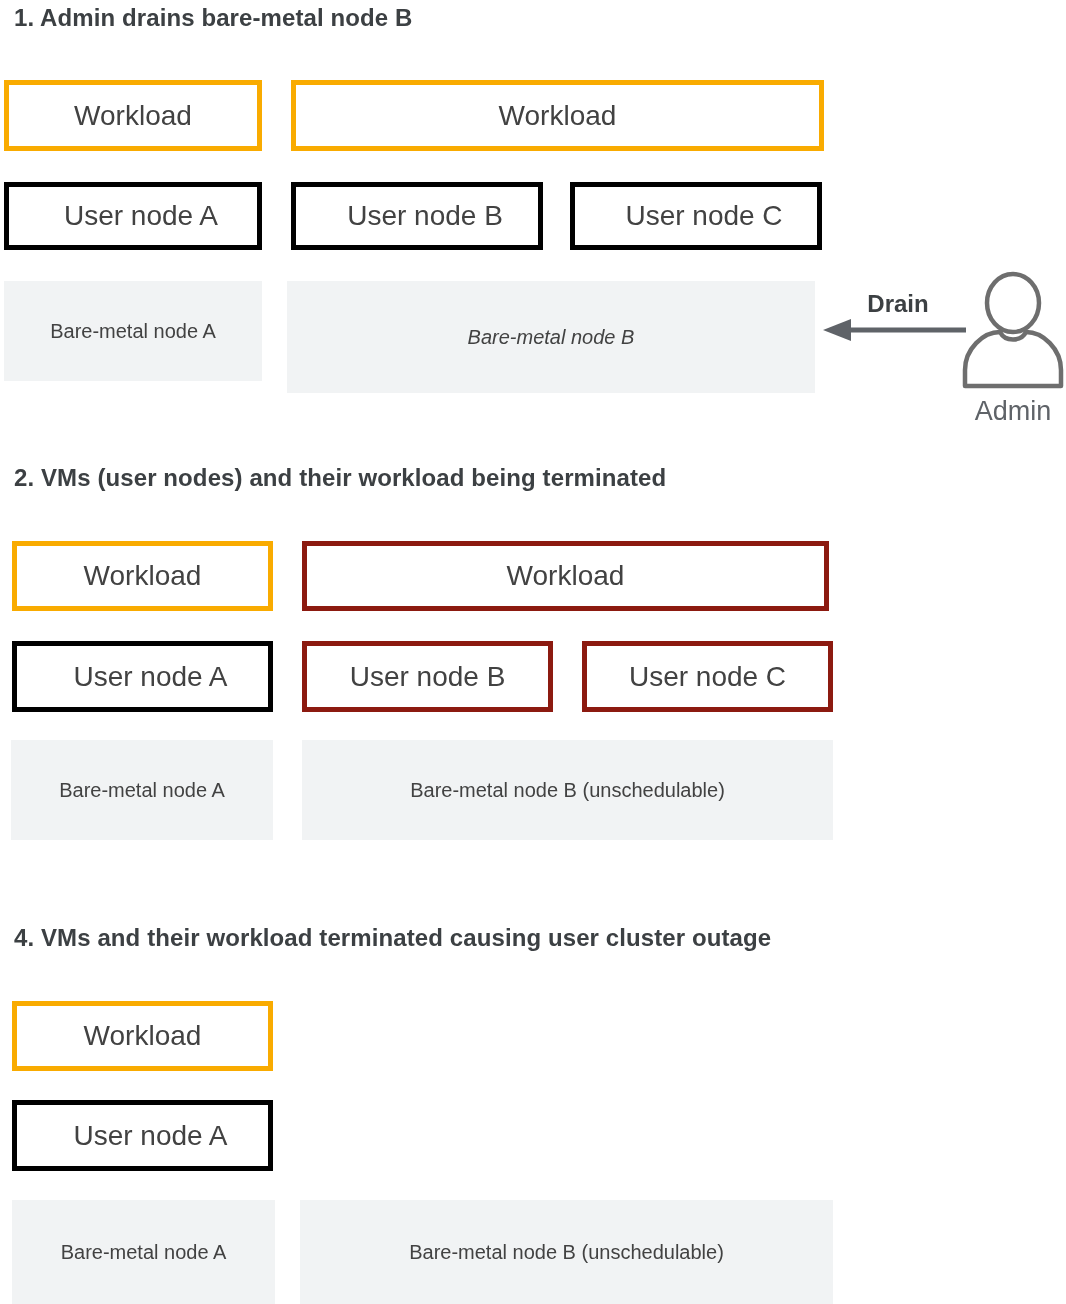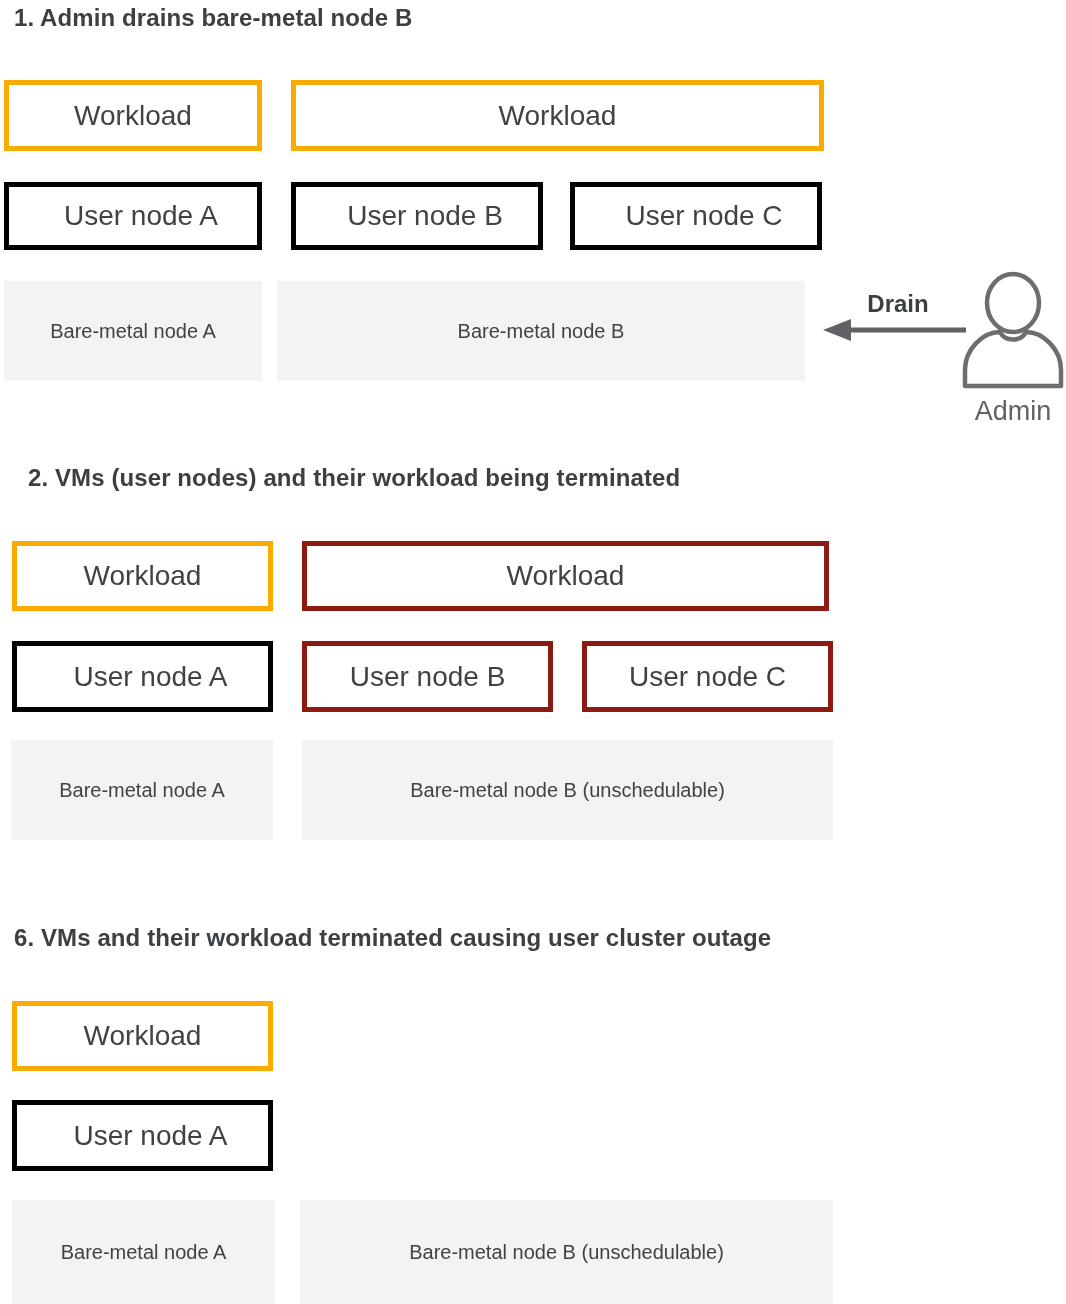--- a/index.html
+++ b/index.html
@@ -71,53 +71,53 @@
   <div class="box workload" style="left:291px; top:80px; width:533px; height:71px;">Workload</div>
 
   <div class="box usernode" style="left:4px; top:182px; width:258px; height:68px;">User node A</div>
 
   <div class="box usernode" style="left:291px; top:182px; width:252px; height:68px;">User node B</div>
 
   <div class="box usernode" style="left:570px; top:182px; width:252px; height:68px;">User node C</div>
 
   <div class="box baremetal" style="left:4px; top:281px; width:258px; height:100px;">Bare-metal node A</div>
 
-  <div class="box baremetal" style="left:277px; top:281px; width:528px; height:100px;">Bare-metal node B</div>
+  <div class="box baremetal" style="left:287px; top:281px; width:528px; height:112px;font-style:italic;">Bare-metal node B</div>
 
   <div class="drain-label" style="left:828px; top:274px; width:140px;margin-top:16px;">Drain</div>
 
   <svg class="abs-svg" style="left:820px; top:316px;" width="146" height="28" viewBox="0 0 146 28">
     <line x1="146" y1="14" x2="22" y2="14" stroke="#5F6368" stroke-width="5"></line>
     <polygon points="3,14 31,3 31,25" fill="#5F6368"></polygon>
   </svg>
 
   <svg class="abs-svg" style="left:960px; top:268px;" width="106" height="122" viewBox="0 0 106 122">
     <ellipse cx="53" cy="35" rx="26" ry="29" fill="none" stroke="#6E6E6E" stroke-width="4.5"></ellipse>
     <path d="M5 118 L5 102 C5 81 23 64 40 64 C45 74 61 74 66 64 C83 64 101 81 101 102 L101 118 Z" fill="none" stroke="#6E6E6E" stroke-width="4.5" stroke-linejoin="round"></path>
   </svg>
 
   <div class="admin-label" style="left:956px; top:396px; width:114px;">Admin</div>
 
-  <div class="section-title" style="left:28px; top:464px;">2. VMs (user nodes) and their workload being terminated</div>
+  <div class="section-title" style="left:14px; top:464px;">2. VMs (user nodes) and their workload being terminated</div>
 
   <div class="box workload" style="left:12px; top:541px; width:261px; height:70px;">Workload</div>
 
   <div class="box terminated" style="left:302px; top:541px; width:527px; height:70px;">Workload</div>
 
   <div class="box usernode" style="left:12px; top:641px; width:261px; height:71px;">User node A</div>
 
   <div class="box terminated" style="left:302px; top:641px; width:251px; height:71px;">User node B</div>
 
   <div class="box terminated" style="left:582px; top:641px; width:251px; height:71px;">User node C</div>
 
   <div class="box baremetal" style="left:11px; top:740px; width:262px; height:100px;">Bare-metal node A</div>
 
   <div class="box baremetal" style="left:302px; top:740px; width:531px; height:100px;">Bare-metal node B (unschedulable)</div>
 
-  <div class="section-title" style="left:14px; top:924px;">6. VMs and their workload terminated causing user cluster outage</div>
+  <div class="section-title" style="left:14px; top:924px;">4. VMs and their workload terminated causing user cluster outage</div>
 
   <div class="box workload" style="left:12px; top:1001px; width:261px; height:70px;">Workload</div>
 
   <div class="box usernode" style="left:12px; top:1100px; width:261px; height:71px;">User node A</div>
 
   <div class="box baremetal" style="left:12px; top:1200px; width:263px; height:104px;">Bare-metal node A</div>
 
   <div class="box baremetal" style="left:300px; top:1200px; width:533px; height:104px;">Bare-metal node B (unschedulable)</div>
 
 </div>

